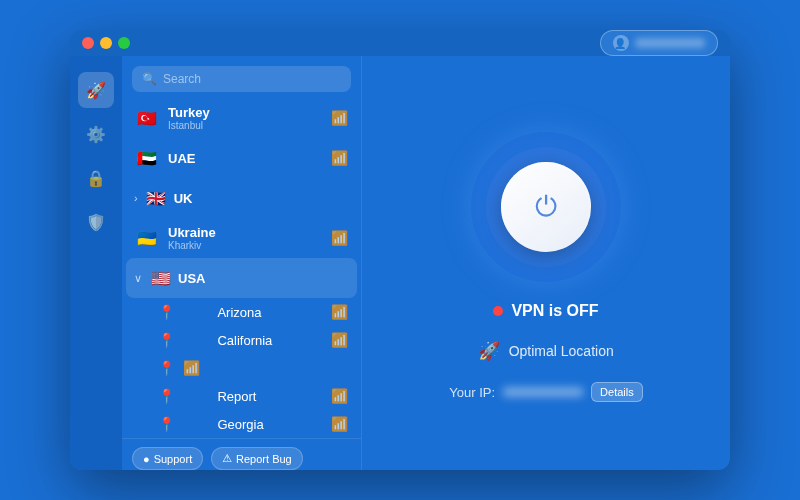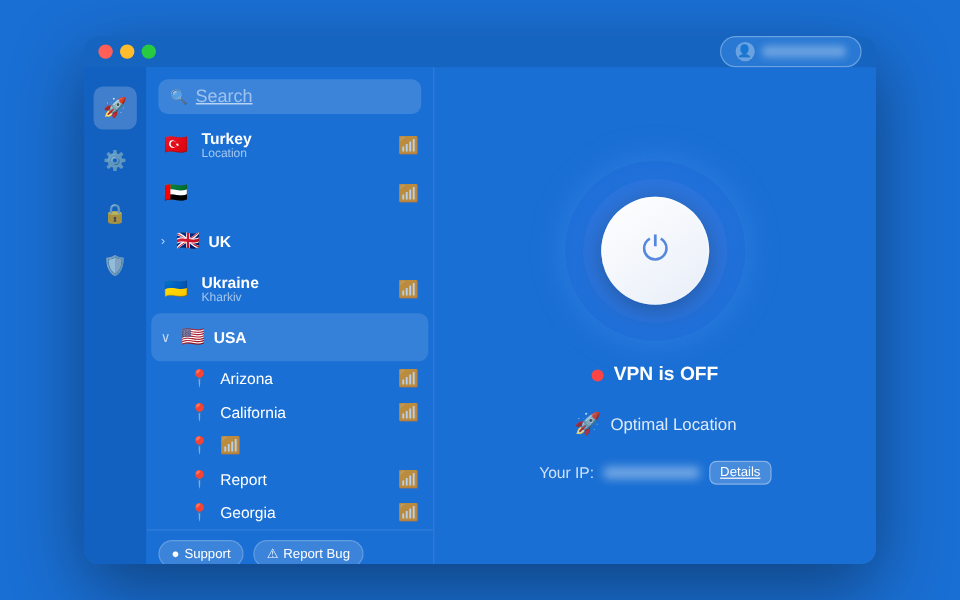--- a/index.html
+++ b/index.html
@@ -128,23 +128,22 @@
     }
     .search-icon-svg {
       color: rgba(255,255,255,0.6);
       font-size: 12px;
     }
     .search-input {
       background: transparent;
       border: none;
       outline: none;
       color: rgba(255,255,255,0.8);
-      font-size: 15px;
+      font-size: 12px;
       width: 100%;
-      text-decoration: underline;
     }
     .search-input::placeholder { color: rgba(255,255,255,0.5); }
     .server-list {
       flex: 1;
       overflow-y: auto;
       padding: 0 4px;
     }
     .server-list::-webkit-scrollbar { width: 4px; }
     .server-list::-webkit-scrollbar-track { background: transparent; }
     .server-list::-webkit-scrollbar-thumb { background: rgba(255,255,255,0.2); border-radius: 2px; }
@@ -204,20 +203,21 @@
       gap: 8px;
     }
     .pin-icon {
       color: #ff6b6b;
       font-size: 14px;
     }
     .city-name {
       font-size: 13px;
       color: white;
       flex: 1;
+      margin-left: 34px;
     }
     
     .panel-footer {
       padding: 8px 10px;
       display: flex;
       gap: 8px;
       border-top: 1px solid rgba(255,255,255,0.1);
     }
     .footer-btn {
       background: rgba(255,255,255,0.15);
@@ -320,21 +320,20 @@
       filter: blur(4px);
     }
     .details-btn {
       background: rgba(255,255,255,0.2);
       border: 1px solid rgba(255,255,255,0.35);
       border-radius: 6px;
       color: white;
       font-size: 11px;
       padding: 3px 8px;
       cursor: pointer;
-      text-decoration: underline;
     }
   </style>
 </head>
 <body>
 
 <div class="app-window">
 
   <div class="title-bar">
     <div class="traffic-lights">
       <div class="traffic-light tl-red"></div>
@@ -364,28 +363,29 @@
         <span class="search-icon-svg">🔍</span>
         <input class="search-input" type="text" placeholder="Search" style="">
       </div>
 
       <div class="server-list">
 
         <div class="server-item">
           <div class="flag-circle">🇹🇷</div>
           <div class="server-info">
             <div class="server-name">Turkey</div>
-            <div class="server-city">Location</div>
+            <div class="server-city">Istanbul</div>
           </div>
           <span class="signal-icon">📶</span>
         </div>
 
         <div class="server-item">
           <div class="flag-circle">🇦🇪</div>
           <div class="server-info">
+            <div class="server-name">UAE</div>
           </div>
           <span class="signal-icon">📶</span>
         </div>
 
         <div class="country-row">
           <span class="expand-arrow">›</span>
           <div class="flag-circle">🇬🇧</div>
           <div class="server-info">
             <div class="server-name">UK</div>
           </div>

